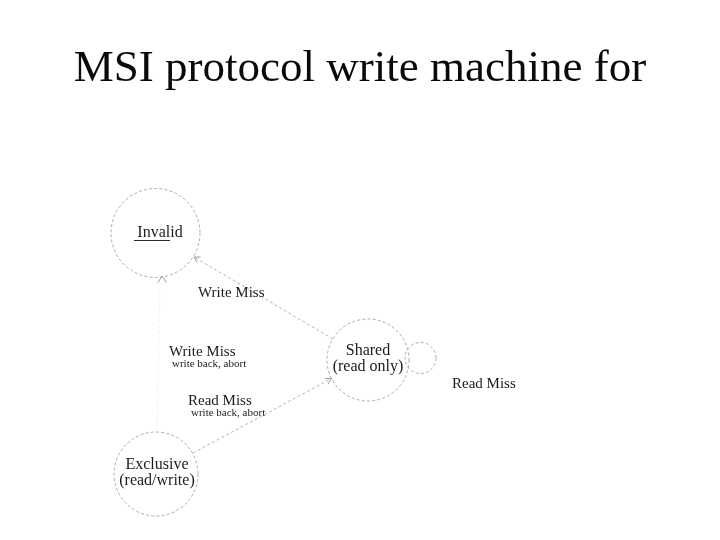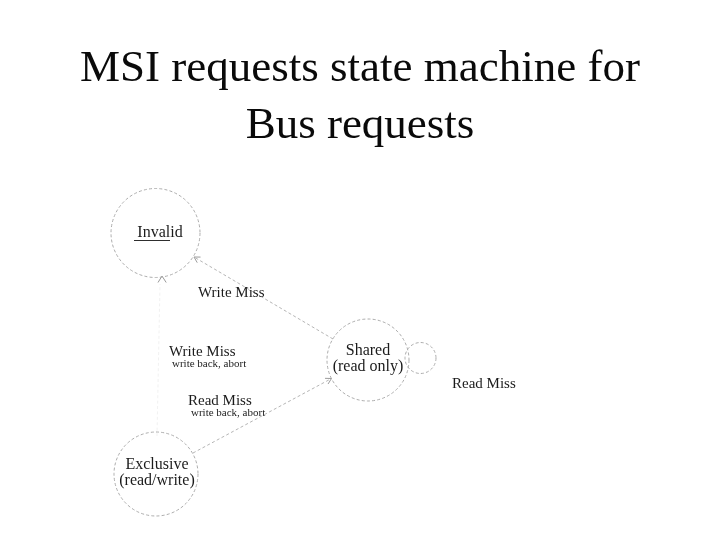--- a/index.html
+++ b/index.html
@@ -61,22 +61,21 @@
   .lbl-med  { font-size: 15px; }
   .lbl-sm   { font-size: 11px; }
   .underline-mark { stroke: #2e2e2e; stroke-width: 1; }
 </style>
 </head>
 <body>
 
 <div class="slide">
 
   <div class="title">
-    <div>MSI requests state machine for</div>
-    <div>Bus requests</div>
+    <div>MSI protocol write machine for</div>
   </div>
 
   <svg class="diagram" viewBox="0 0 720 540">
 
     <defs>
       <marker id="arrowV" viewBox="0 0 10 10" refX="8.5" refY="5" markerWidth="9" markerHeight="9" orient="auto">
         <path d="M 1.5 1 L 8.5 5 L 1.5 9" fill="none" stroke="#9a9a9a" stroke-width="1.1"></path>
       </marker>
     </defs>
 

